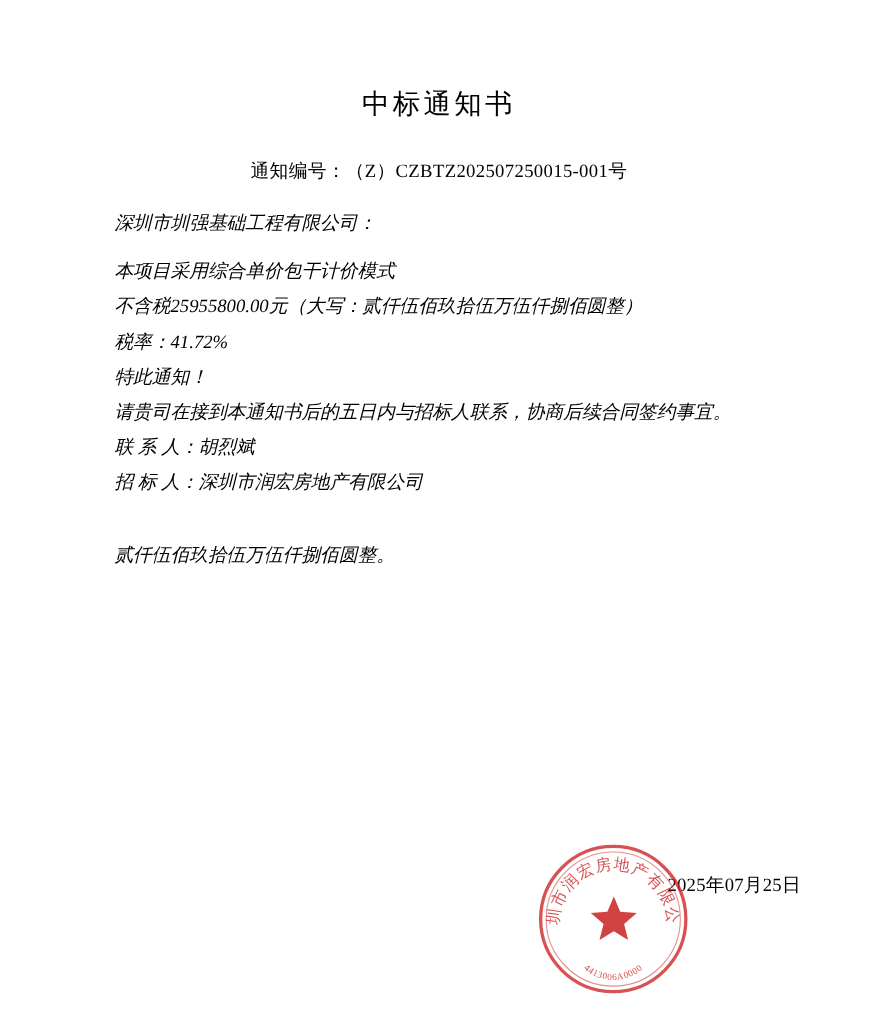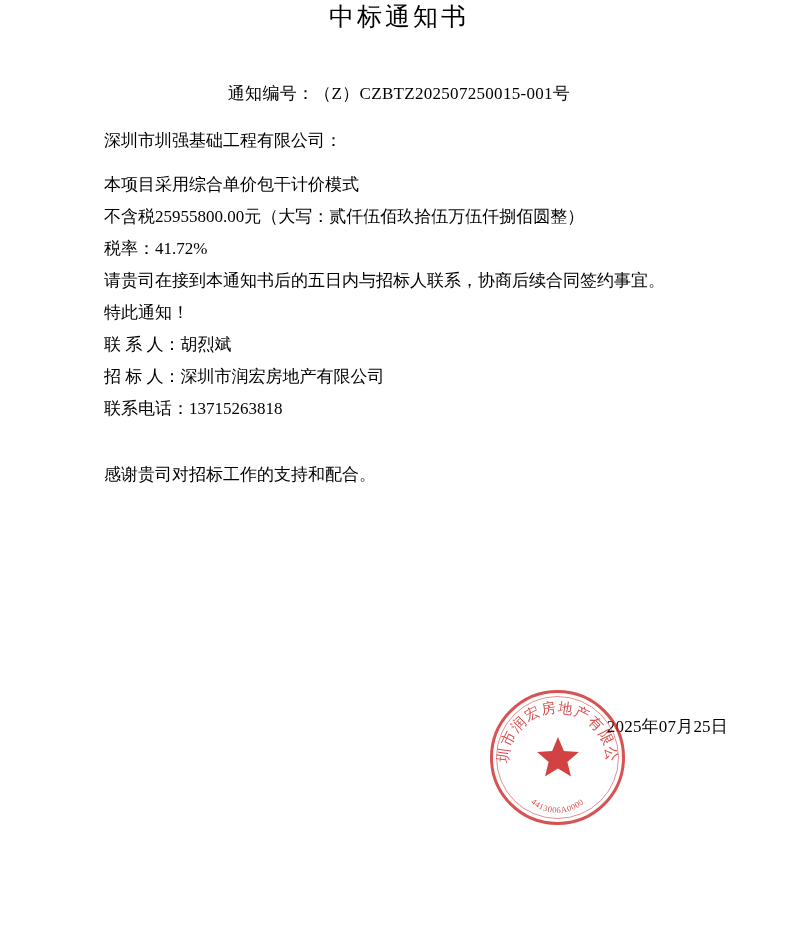--- a/index.html
+++ b/index.html
@@ -20,41 +20,43 @@
     width: 798px;
     height: 925px;
     background: #fff;
     box-sizing: border-box;
     padding: 0 70px;
   }
   .doc-title {
     text-align: center;
     font-size: 25px;
     letter-spacing: 3px;
+    margin-top: 78px;
     font-weight: normal;
     font-family: "Liberation Serif", "DejaVu Serif", serif;
   }
   .doc-number {
     text-align: center;
     font-size: 17px;
-    margin-top: 49px;
+    margin-top: 33px;
     letter-spacing: 0.3px;
   }
   .body-block {
     margin-top: 20px;
     font-size: 17px;
     line-height: 32px;
   }
   .para {
     margin: 0;
     padding: 0;
     text-indent: 0;
   }
   .para.indent {
     text-indent: 34px;
+    font-style: italic;
   }
   .spacer-sm { height: 6px; }
   .thanks {
     margin-top: 34px;
     font-size: 17px;
     line-height: 32px;
   }
   .date-row {
     position: absolute;
     right: 70px;
@@ -141,32 +143,31 @@
 
     <p class="para indent">本项目采用综合单价包干计价模式</p>
 
 
 
 
     <p class="para indent">不含税25955800.00元（大写：贰仟伍佰玖拾伍万伍仟捌佰圆整）</p>
 
     <p class="para indent">税率：41.72%</p>
 
+    <p class="para indent">特此通知！</p>
+
     <p class="para indent">请贵司在接到本通知书后的五日内与招标人联系，协商后续合同签约事宜。</p>
-
-    <p class="para indent">特此通知！</p>
 
     <p class="para indent"><span>联 系 人：</span><span>胡烈斌</span></p>
 
     <p class="para indent"><span>招 标 人：</span><span>深圳市润宏房地产有限公司</span></p>
 
-    <p class="para indent"><span>联系电话：</span><span>13715263818</span></p>
 
     <div class="thanks">
-      <span class="para indent" style="display:inline-block; text-indent:34px;">感谢贵司对招标工作的支持和配合。</span>
+      <span class="para indent" style="display:inline-block; text-indent:34px;">贰仟伍佰玖拾伍万伍仟捌佰圆整。</span>
     </div>
 
   </div>
 
   <div class="date-row">2025年07月25日</div>
 
   <div class="seal">
     <div class="seal-ring"></div>
     <div class="seal-ring-inner"></div>
     <div class="seal-text">

